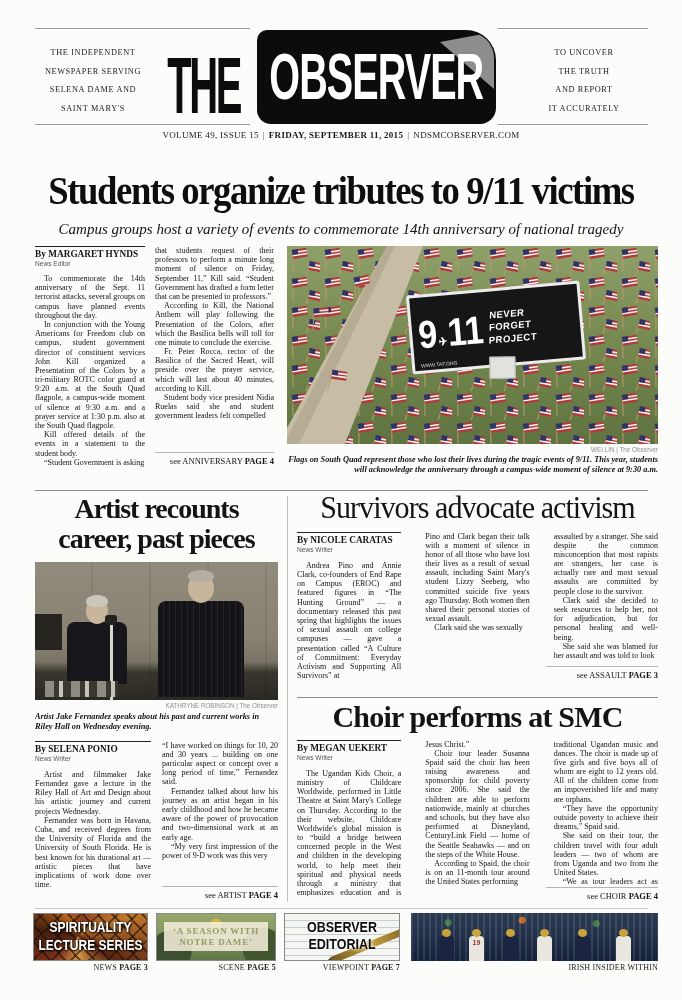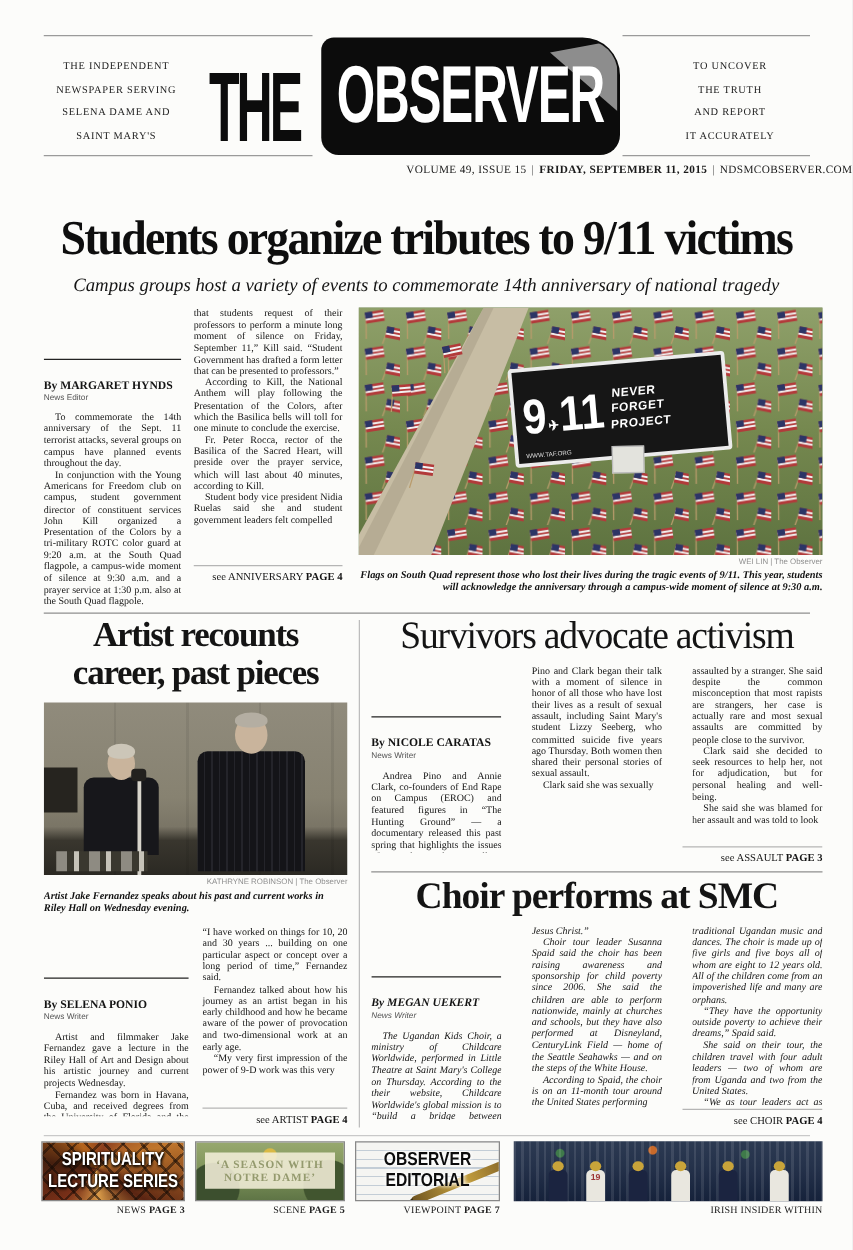--- a/index.html
+++ b/index.html
@@ -18,41 +18,41 @@
   .tagline.right{left:528px;width:112px}
   .nameplate-the{position:absolute;left:144px;top:40px;width:96px;text-align:right;
       font-family:"Liberation Sans",sans-serif;font-weight:800;font-size:50px;letter-spacing:-3px;
       transform:scale(.80,1.58);transform-origin:100% 0;color:#0c0c0c;}
   .obox{position:absolute;left:257px;top:30px;width:239px;height:94px;background:#0c0c0c;
         border-radius:10px 30px 16px 14px;display:flex;align-items:center;justify-content:center;}
   .obox .fold{position:absolute;right:2px;top:2px;width:54px;height:62px;background:#8d8d8d;
         clip-path:polygon(0 16%,100% 0,100% 92%);border-radius:0 26px 0 0;}
   .obox .otext{color:#fff;font-family:"Liberation Sans",sans-serif;font-weight:800;font-size:43px;
         letter-spacing:-1px;transform:scale(.92,1.5);white-space:nowrap;position:relative;z-index:2;}
-  .volume{position:absolute;top:130px;left:0;width:682px;text-align:right;font-size:9px;
+  .volume{position:absolute;top:130px;left:0;width:682px;text-align:center;font-size:9px;
           letter-spacing:.3px;color:#1a1a1a;}
   .volume b{font-weight:700}
   .volume .sep{padding:0 4px;color:#555}
 
   
   .banner{position:absolute;top:148px;left:35px;width:611px;height:21px;
       background:linear-gradient(90deg,#b7bac2 0%,#c3c2c4 38%,#eedac5 62%,#f7e3cd 100%);
       border:1px solid #c2b3a2;box-sizing:border-box;display:flex;align-items:center;justify-content:center;
       font-style:italic;font-weight:700;font-size:12.5px;color:#23262f;}
   .lead-headline{position:absolute;top:171px;left:0;width:682px;text-align:center;
       font-weight:700;font-size:39px;letter-spacing:-1.5px;transform:scaleX(.94);transform-origin:center;
       margin:0;line-height:1.05;color:#0e0e0e;}
   .lead-subhead{position:absolute;top:221px;left:0;width:682px;text-align:center;
       font-style:italic;font-size:15px;color:#141414;}
 
   
   .bodycol{font-size:8px;line-height:1.15;text-align:justify;}
   .bodycol p{margin:0;text-indent:9px;}
   .bodycol.cont p:first-child{text-indent:0;}
-  .byline{border-top:1.3px solid #222;padding-top:16px;margin-bottom:7px;margin-top:41px;}
+  .byline{border-top:1.3px solid #222;padding-top:2px;margin-bottom:7px;}
   .byname{font-weight:700;font-size:9.3px;}
   .byrole{font-size:6.6px;color:#555;font-family:"Liberation Sans",sans-serif;margin-top:1px;}
   .jump{position:absolute;text-align:right;font-size:8.5px;background:#fcfcfa;
         border-top:1px solid #b5b5b5;padding-top:3px;}
   .jump b{font-weight:700}
   .credit{font-family:"Liberation Sans",sans-serif;font-size:6.3px;color:#8f8f8f;text-align:right;}
   .caption{font-weight:700;font-style:italic;font-size:8.3px;line-height:1.25;color:#111;}
 
   
   .lead-col{position:absolute;top:246px;height:240px;overflow:hidden;}
@@ -109,26 +109,26 @@
   .artist-cols{display:flex;gap:11px;}
   .artist-cols .bodycol{flex:1;height:152px;overflow:hidden;}
   #artist-jump{right:0;bottom:4px;width:116px;}
 
   
   .survivors{position:absolute;left:297px;top:492px;width:361px;height:202px;overflow:hidden;}
   .survivors h2{margin:0 0 7px;text-align:center;font-weight:400;font-size:31px;letter-spacing:-1px;
       transform:scaleX(.97);transform-origin:center;line-height:1.05;}
   .cols3{display:flex;gap:24px;align-items:flex-end;}
   .cols3 .bodycol{flex:1;height:150px;overflow:hidden;}
-  #survivors-jump{right:0;bottom:3px;width:112px;}
+  #survivors-jump{right:0;bottom:14px;width:112px;}
 
   
   .choir{position:absolute;left:297px;top:701px;width:361px;height:203px;overflow:hidden;}
   .choir h2{margin:0 0 7px;text-align:center;font-weight:700;font-size:30px;letter-spacing:-.8px;line-height:1.05;}
-  .choir .cols3 .bodycol{height:156px;font-style:italic;}
+  .choir .cols3 .bodycol{height:156px;}
   #choir-jump{right:0;bottom:3px;width:112px;}
 
   
   .teasers{position:absolute;left:33px;top:913px;width:625px;height:72px;}
   .teaser{position:absolute;top:0;}
   .timg{position:relative;height:48px;overflow:hidden;border:1px solid #888;box-sizing:border-box;}
   .tlabel{text-align:right;font-size:8px;letter-spacing:.2px;margin-top:2px;color:#222;}
   .tlabel b{font-weight:700}
   .ttitle{position:relative;z-index:3;text-align:center;font-family:"Liberation Sans",sans-serif;
       font-weight:800;white-space:pre-line;line-height:1.15;}

